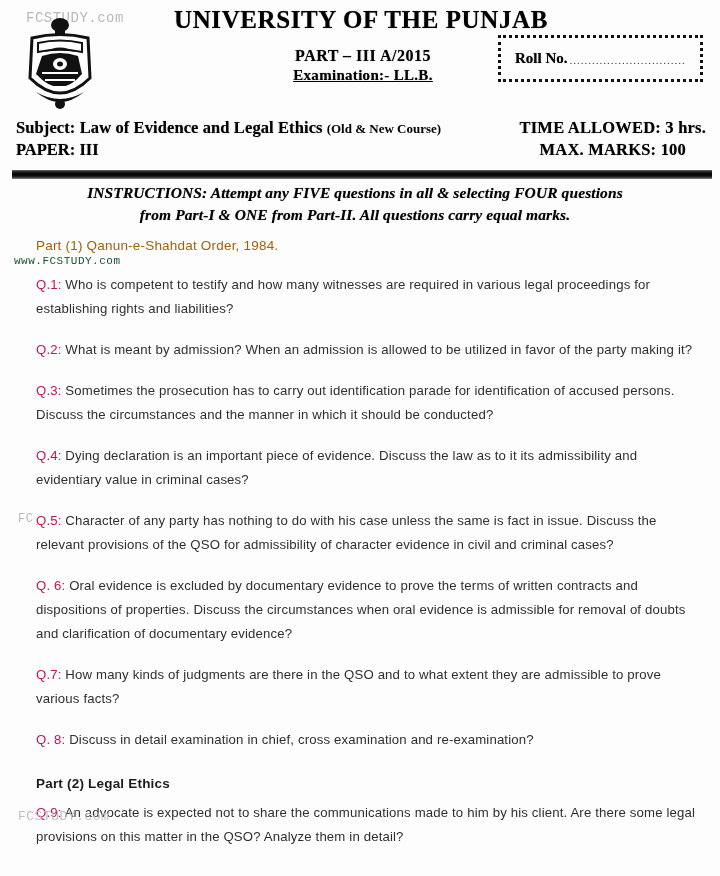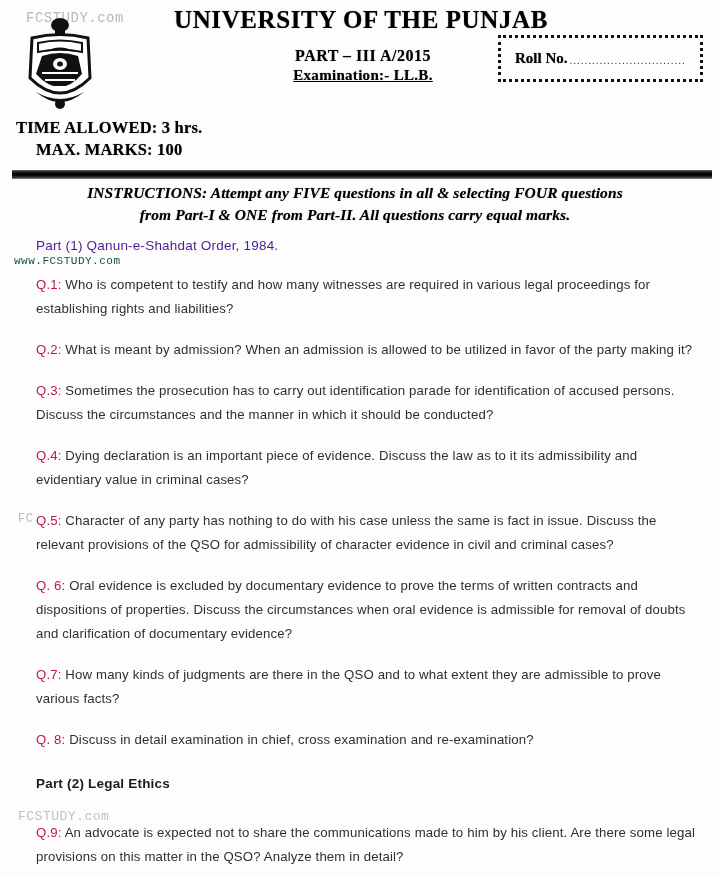--- a/index.html
+++ b/index.html
@@ -184,27 +184,27 @@
     position: absolute;
     left: 0;
     right: 0;
     top: 238px;
     padding: 0 22px 0 36px;
     box-sizing: border-box;
     font-family: "Liberation Sans", sans-serif;
   }
   .part-heading {
     font-size: 13.5px;
-    color: #4c1d95;
+    color: #a16207;
     margin: 0 0 20px 0;
     letter-spacing: 0.2px;
   }
   .part-heading.second {
     margin-top: 24px;
-    margin-bottom: 30px;
+    margin-bottom: 10px;
     font-weight: bold;
     color: #1c1c1c;
   }
   .question {
     font-size: 13.2px;
     line-height: 1.82;
     color: #333;
     margin: 0 0 17px 0;
     letter-spacing: 0.15px;
     text-align: left;
@@ -250,20 +250,27 @@
       <div class="exam-name">Examination:- LL.B.</div>
     </div>
 
     <div class="rollno-box">
       <span class="rollno-label">Roll No.</span>
       <span class="rollno-dots">...............................</span>
     </div>
   </div>
 
   <div class="meta-row">
+    <div class="meta-left">
+      <div>
+        <span class="subject-line">Subject: Law of Evidence and Legal Ethics</span>
+        <span class="subject-course">(Old &amp; New Course)</span>
+      </div>
+      <div class="paper-line">PAPER: III</div>
+    </div>
     <div class="meta-right">
       <div class="time-line">TIME ALLOWED: 3 hrs.</div>
       <div class="marks-line">MAX. MARKS: 100</div>
     </div>
   </div>
 
   <div class="divider"></div>
 
   <div class="instructions">
     <span class="instr-label">INSTRUCTIONS:</span>

